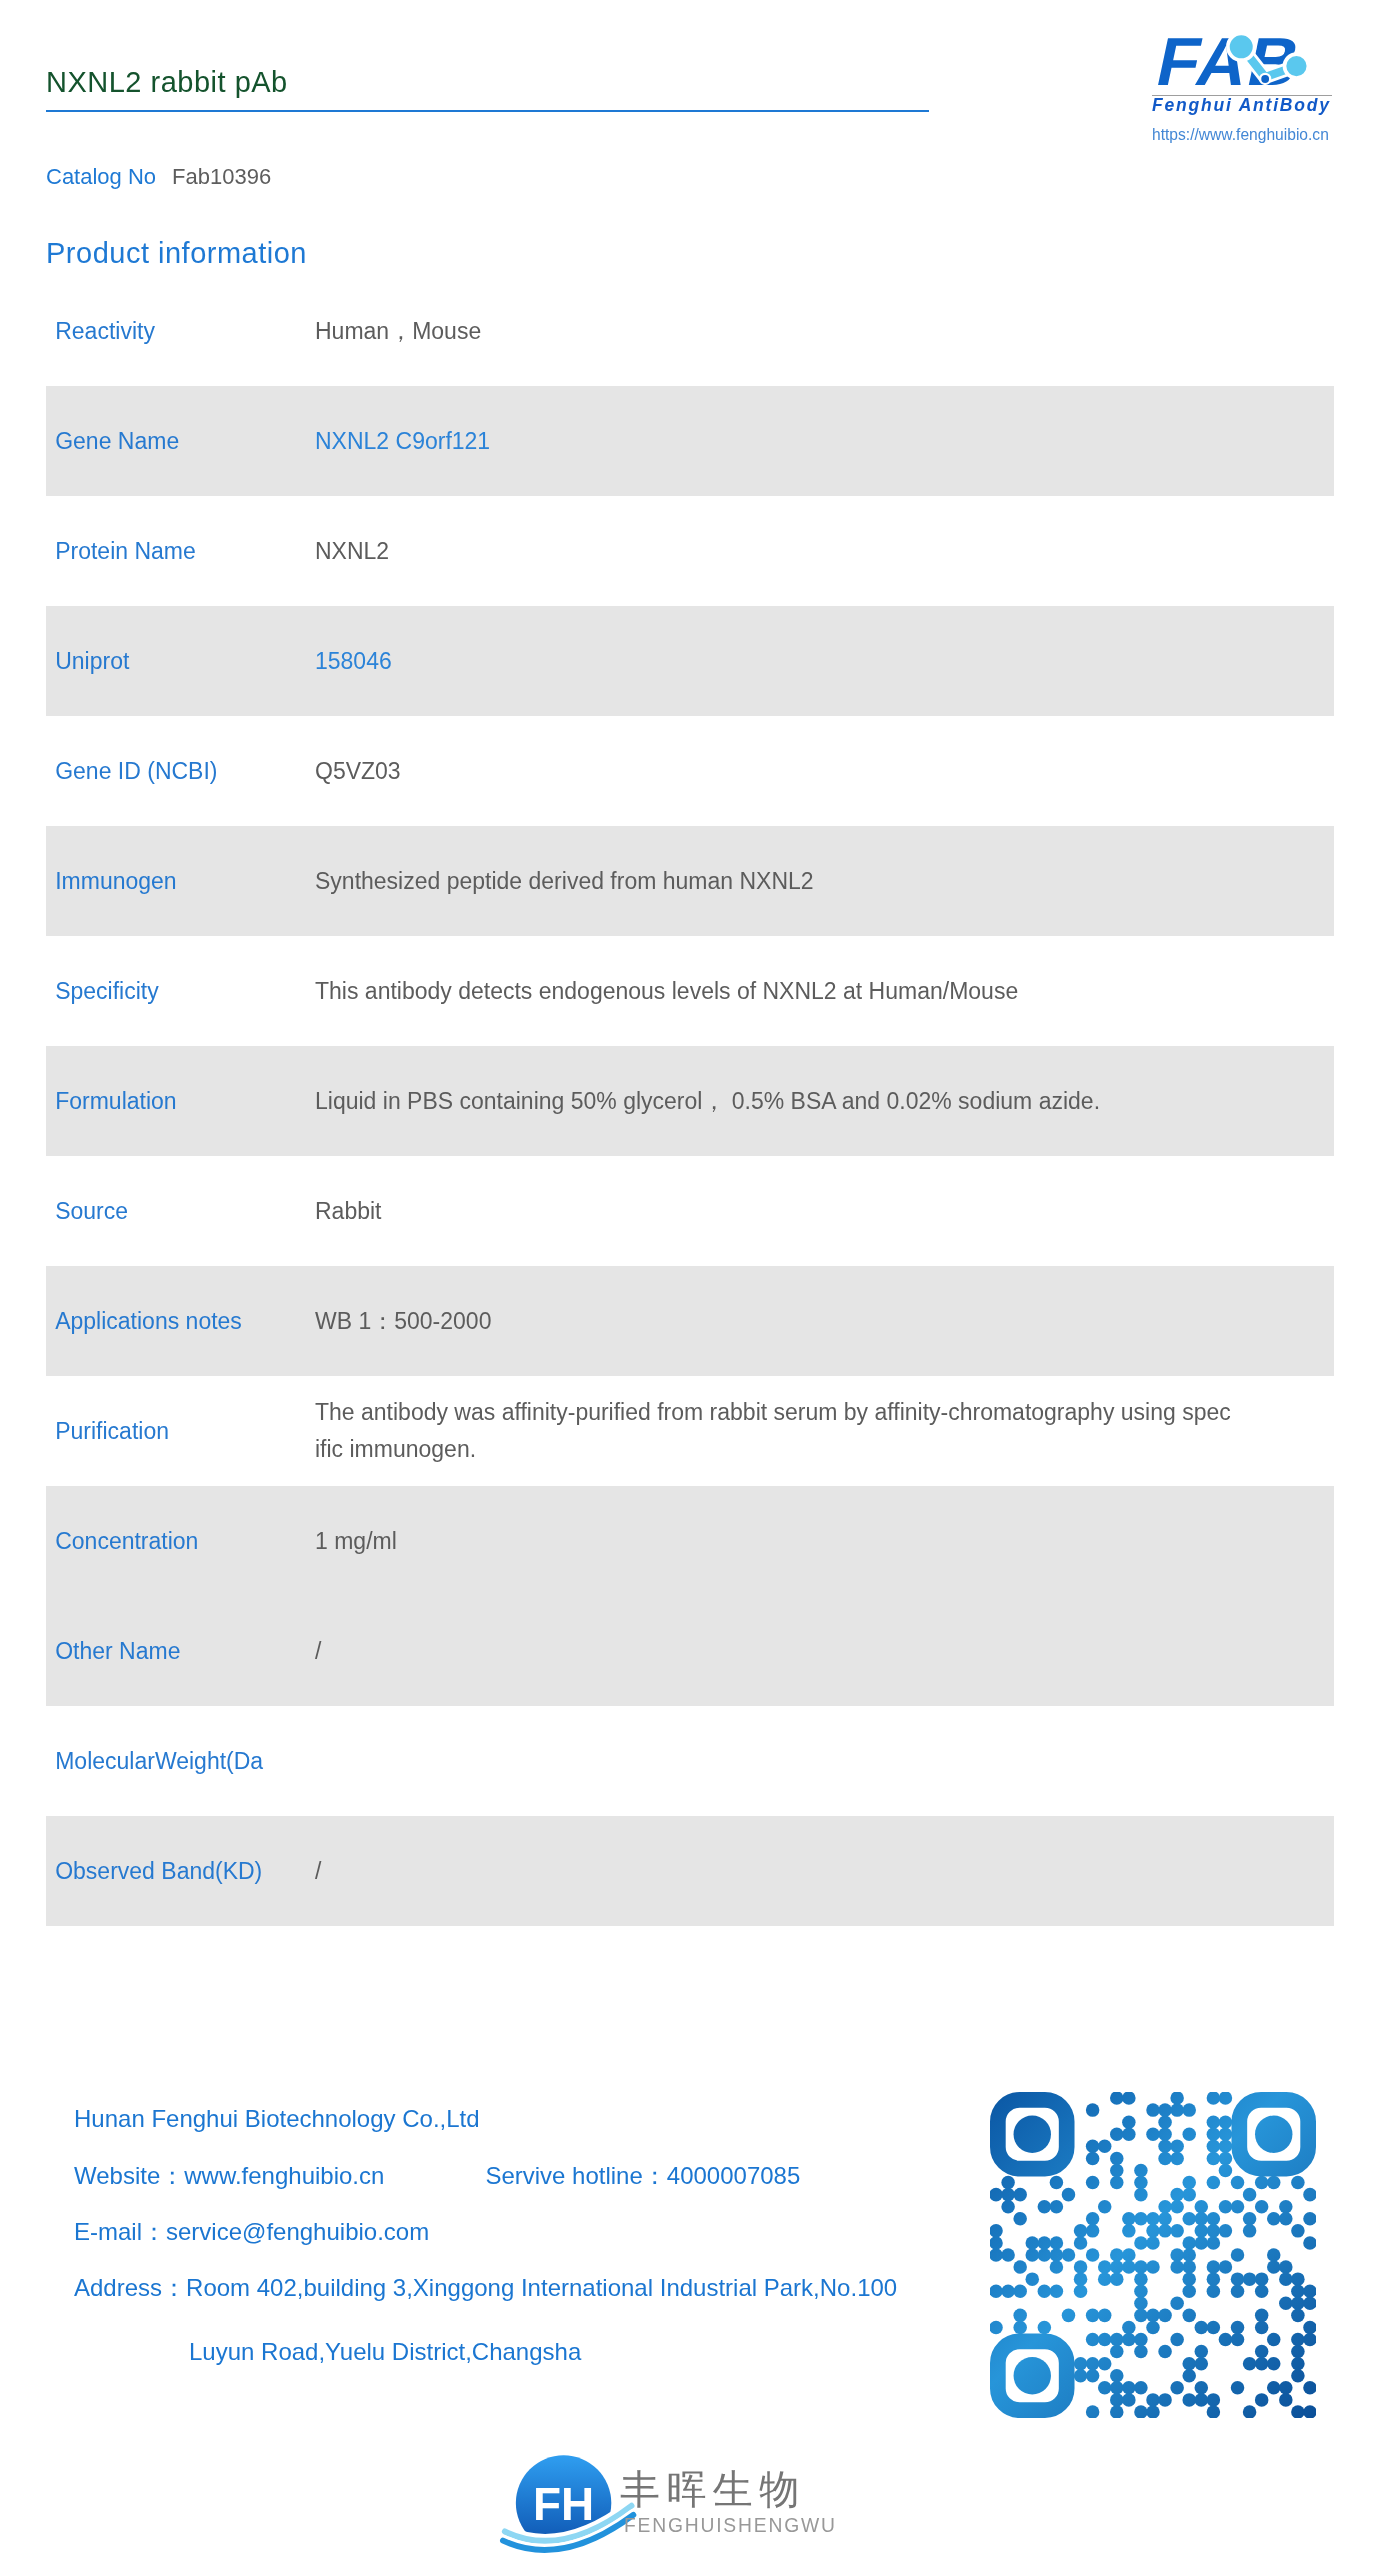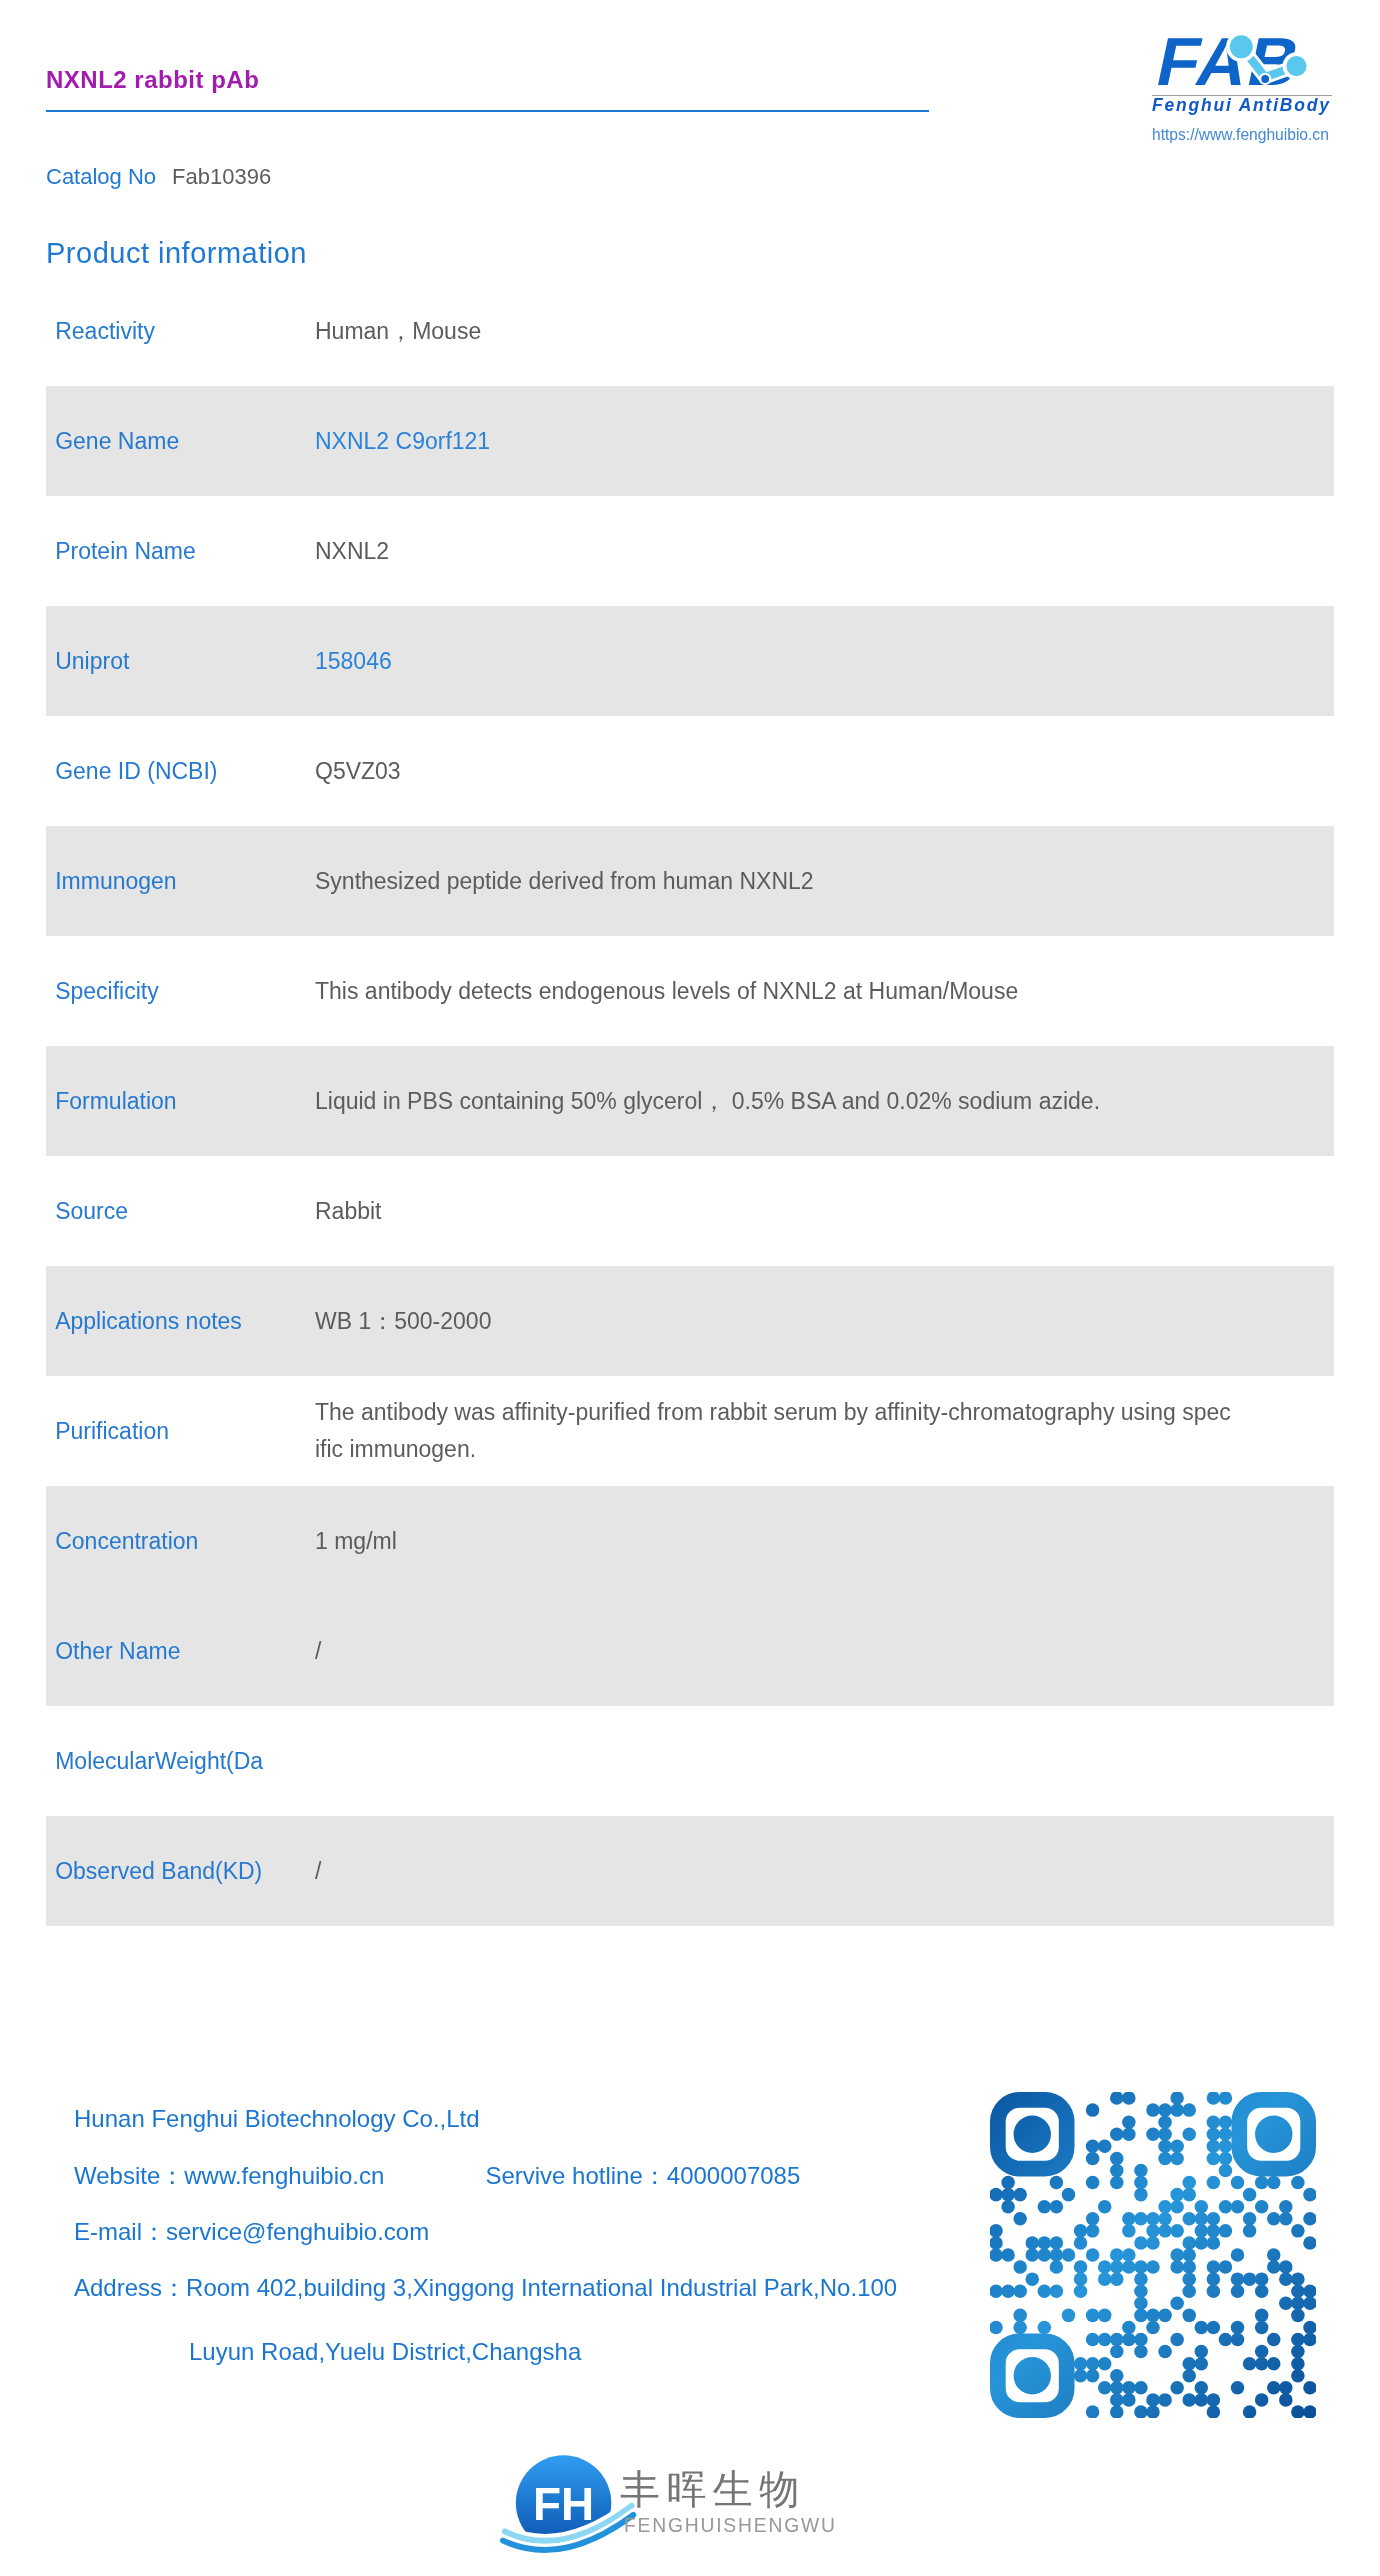--- a/index.html
+++ b/index.html
@@ -1,21 +1,21 @@
 <!DOCTYPE html>
 <html style="font-size:14.7px"><head>
 <meta charset="utf-8">
 <style>
   * { margin:0; padding:0; box-sizing:border-box; }
   html,body { background:#ffffff; }
   body { font-family:"Liberation Sans","DejaVu Sans",sans-serif; }
   .page { position:relative; width:1380px; height:2576px; margin:0 auto; background:#fff; overflow:hidden; }
 
   
-  .page-title { position:absolute; left:46px; top:66px; font-size:24px; font-weight:700; color:#a21caf; letter-spacing:0.5px; }
+  .page-title { position:absolute; left:46px; top:66px; font-size:29px; font-weight:400; color:#14532d; letter-spacing:0.5px; }
   .title-underline { position:absolute; left:46px; top:110px; width:883px; height:1.8px; background:#1e79d4; }
   .brand { position:absolute; left:1152px; top:31px; width:184px; }
   .brand svg { display:block; }
   .brand-sep { position:absolute; left:0; top:64px; width:180px; height:0.9px; background:#9e9e9e; }
   .brand-name { position:absolute; left:0; top:64px; width:184px; font-size:17.5px; font-weight:700; font-style:italic; color:#1159c8; letter-spacing:1.8px; white-space:nowrap; }
   .brand-url { position:absolute; left:0; top:95px; font-size:15.6px; color:#4387d5; white-space:nowrap; }
 
   
   .catalog { position:absolute; left:46px; top:164px; font-size:22px; }
   .catalog-label { color:#1e79d4; }

